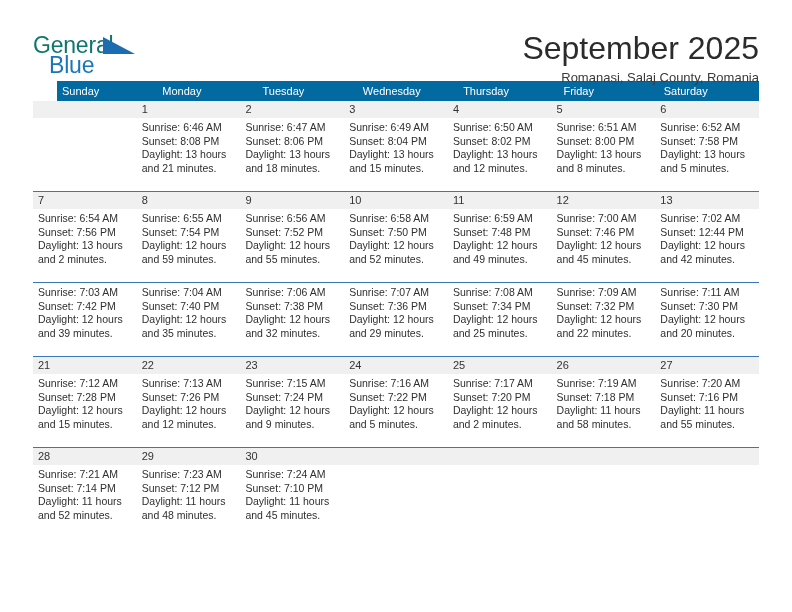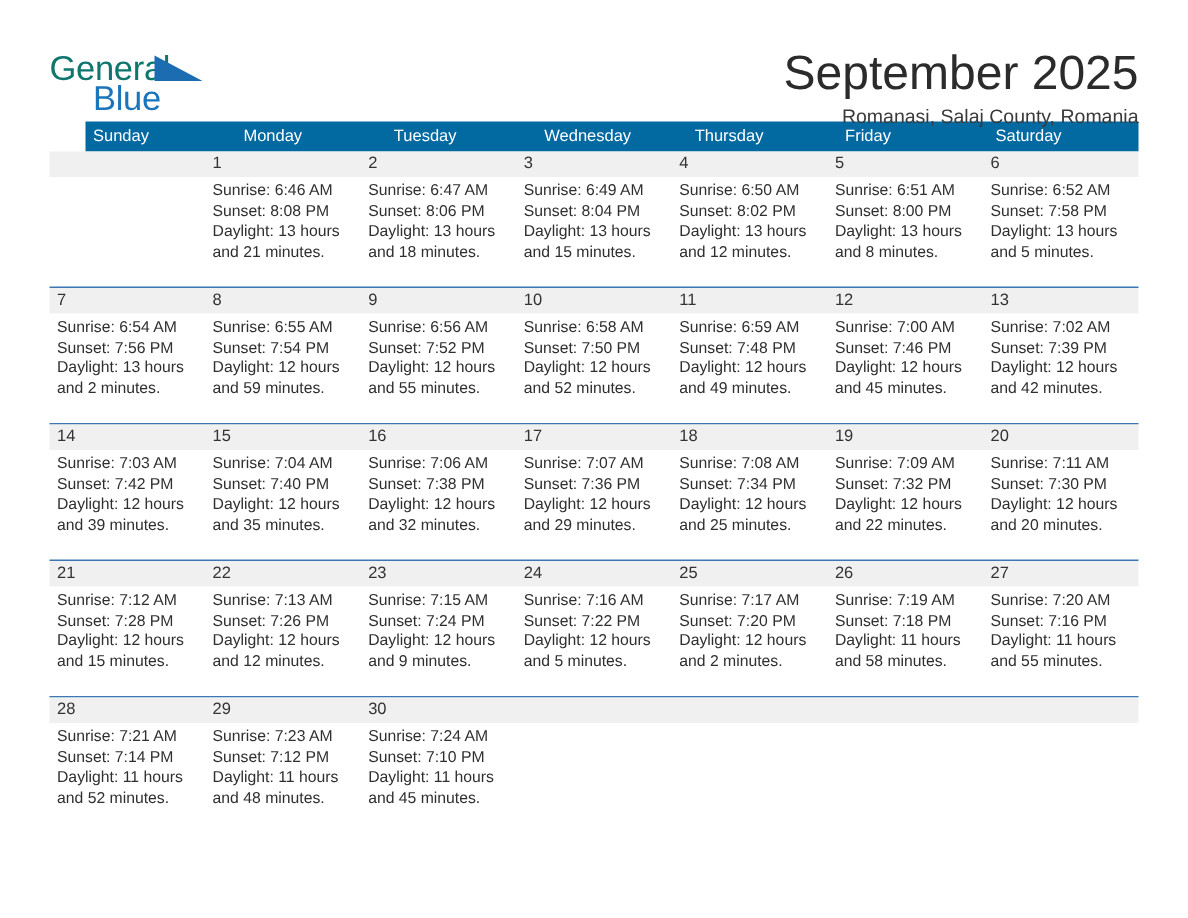--- a/index.html
+++ b/index.html
@@ -43,21 +43,21 @@
   .logo-general {
     position: absolute;
     left: 0;
     top: 4px;
     font-size: 23px;
     letter-spacing: -0.2px;
     color: #0f766e;
   }
   .logo-blue {
     position: absolute;
-    left: 29px;
+    left: 16px;
     top: 24px;
     font-size: 23px;
     letter-spacing: -0.2px;
     color: #1b75bb;
   }
   .logo-triangle {
     position: absolute;
     left: 70px;
     top: 7px;
     width: 0;
@@ -266,36 +266,27 @@
               <div class="line">and 49 minutes.</div>
             </div>
             <div class="daybody">
               <div class="line">Sunrise: 7:00 AM</div>
               <div class="line">Sunset: 7:46 PM</div>
               <div class="line">Daylight: 12 hours</div>
               <div class="line">and 45 minutes.</div>
             </div>
             <div class="daybody">
               <div class="line">Sunrise: 7:02 AM</div>
-              <div class="line">Sunset: 7:39 PM</div>
+              <div class="line">Sunset: 12:44 PM</div>
               <div class="line">Daylight: 12 hours</div>
               <div class="line">and 42 minutes.</div>
             </div>
           </div>
         </div>
         <div class="week">
-          <div class="week-numbers">
-            <div class="daynum">14</div>
-            <div class="daynum">15</div>
-            <div class="daynum">16</div>
-            <div class="daynum">17</div>
-            <div class="daynum">18</div>
-            <div class="daynum">19</div>
-            <div class="daynum">20</div>
-          </div>
           <div class="week-bodies">
             <div class="daybody">
               <div class="line">Sunrise: 7:03 AM</div>
               <div class="line">Sunset: 7:42 PM</div>
               <div class="line">Daylight: 12 hours</div>
               <div class="line">and 39 minutes.</div>
             </div>
             <div class="daybody">
               <div class="line">Sunrise: 7:04 AM</div>
               <div class="line">Sunset: 7:40 PM</div>

